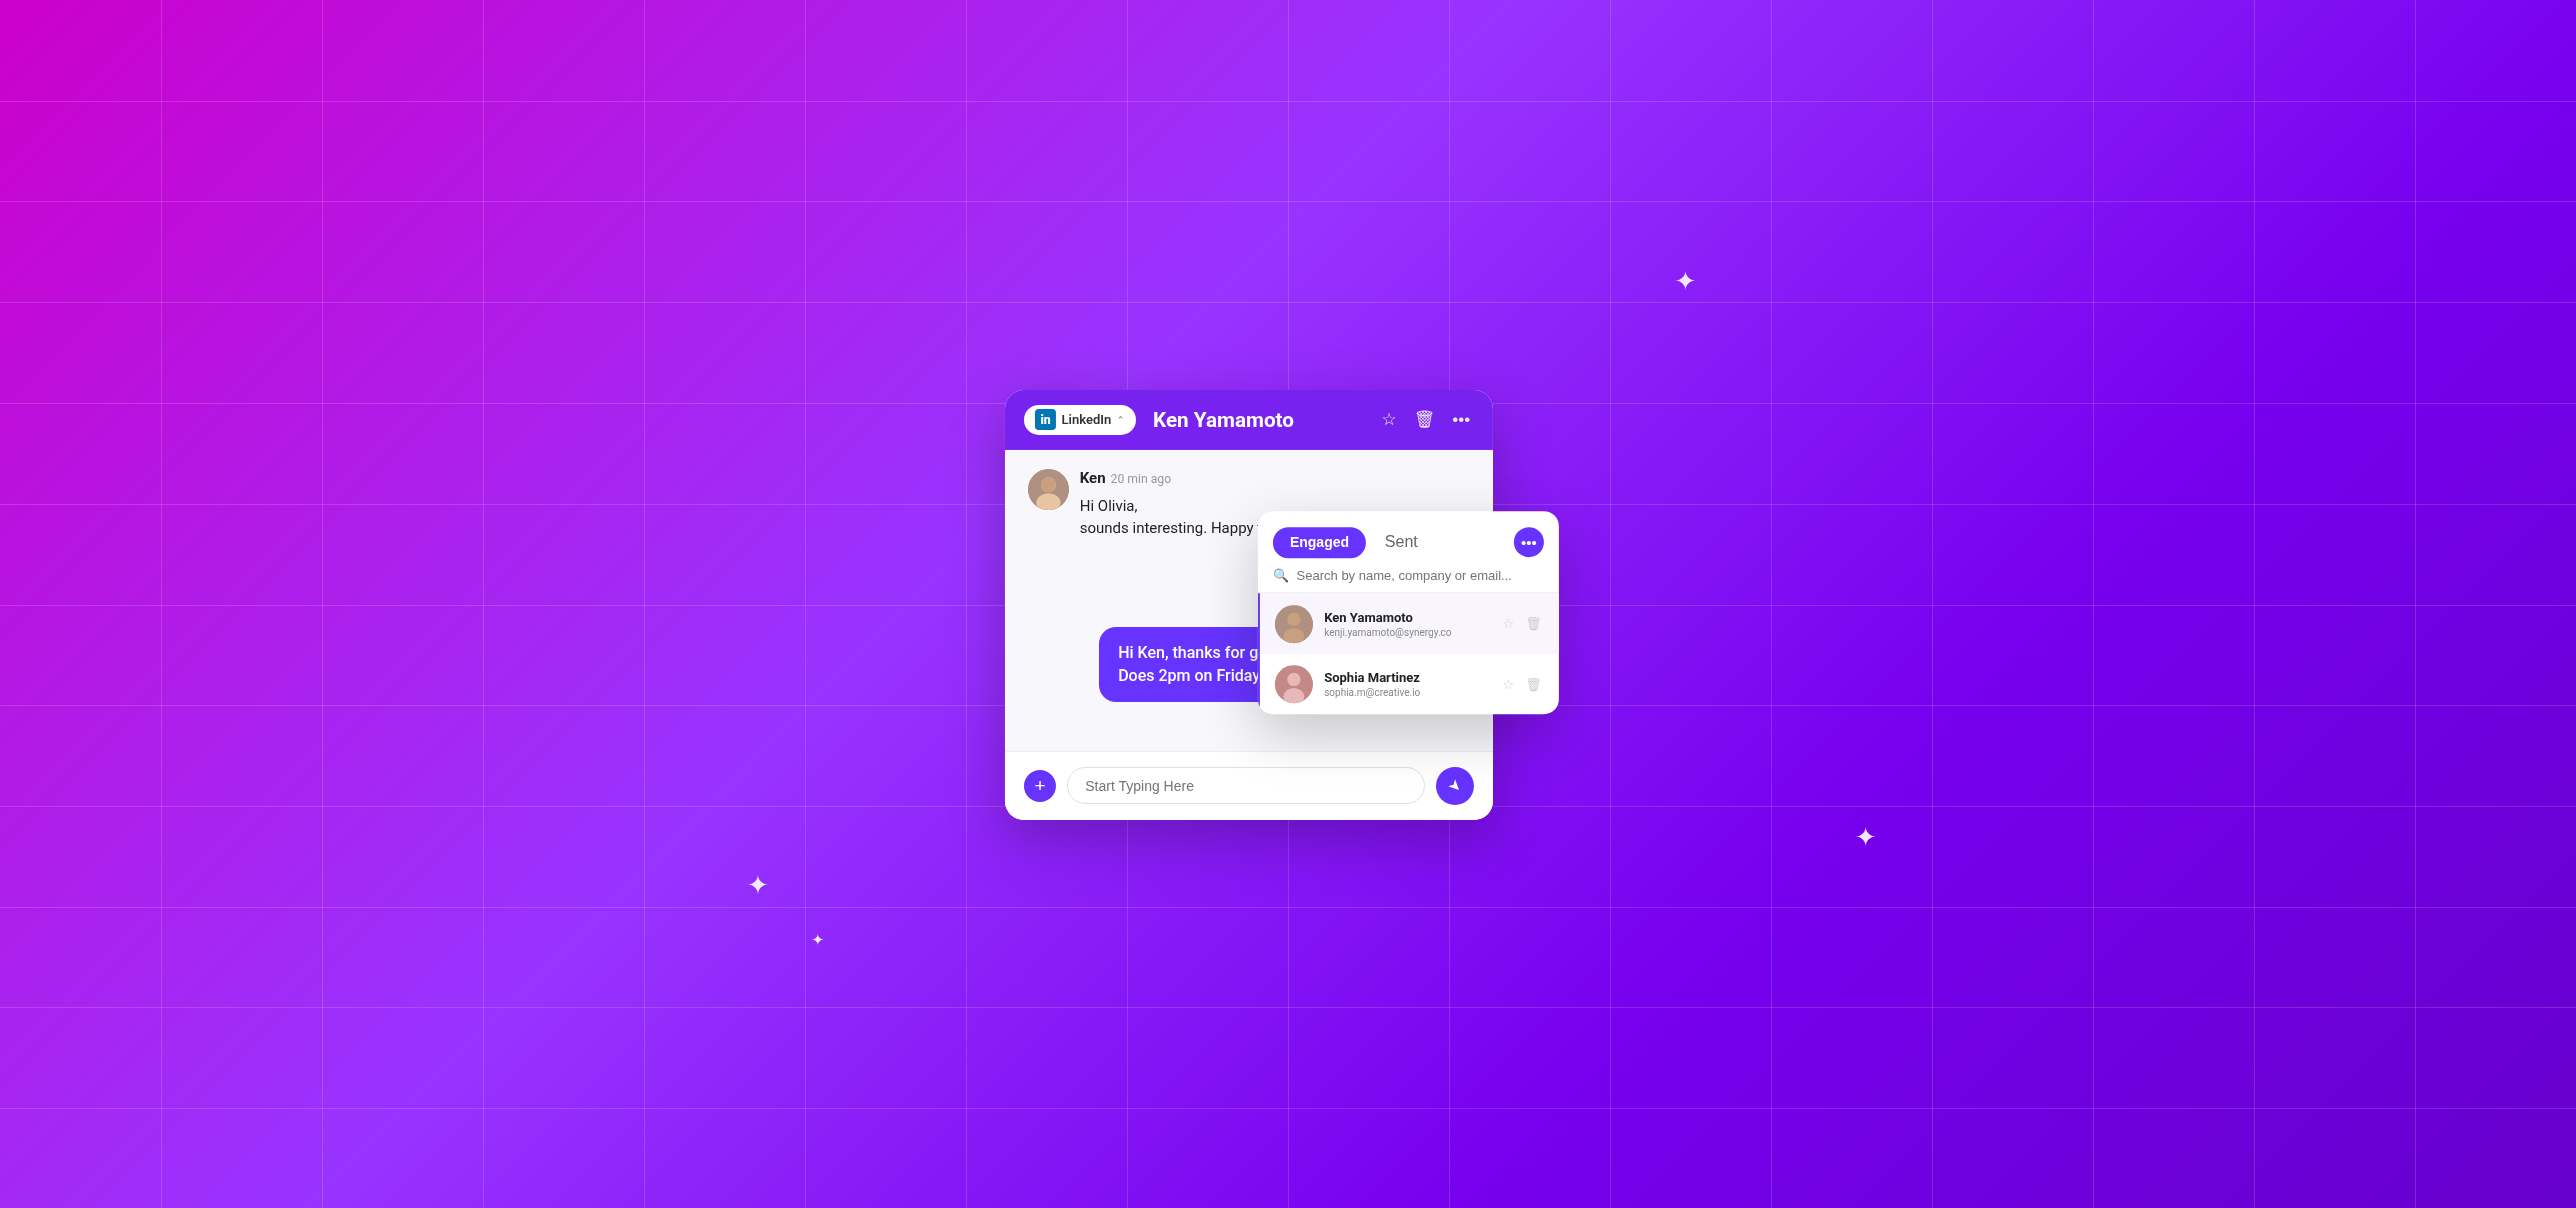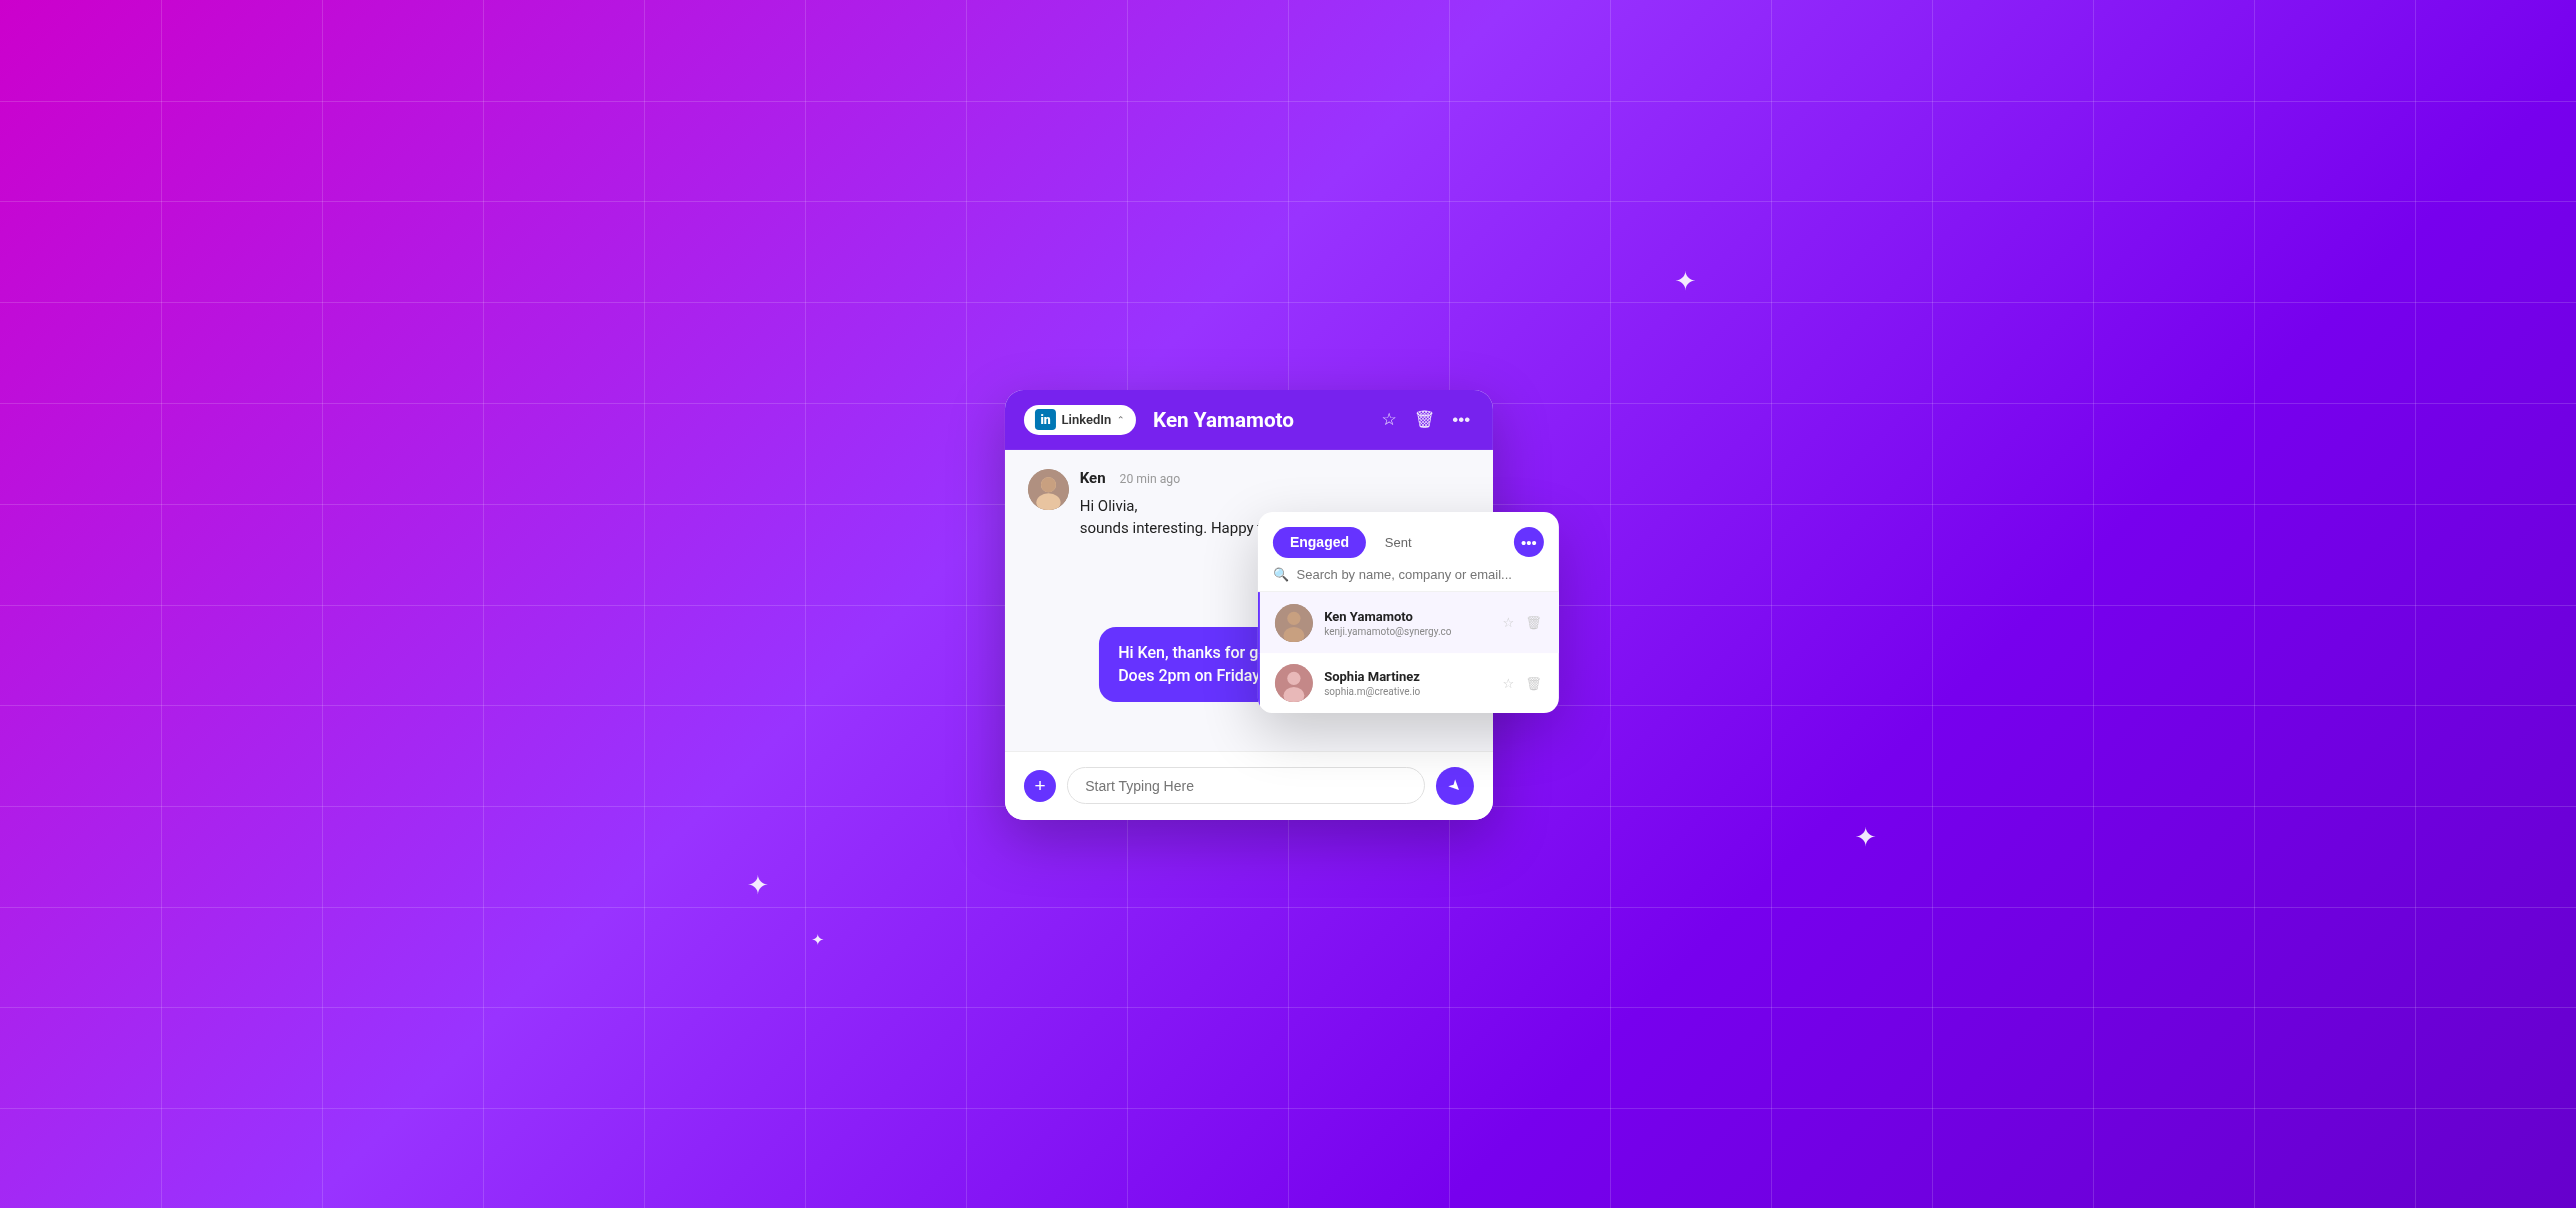--- a/index.html
+++ b/index.html
@@ -147,21 +147,21 @@
       flex-shrink: 0;
       display: flex;
       align-items: center;
       justify-content: center;
       font-size: 17px;
     }
 
     .message-meta {
       display: flex;
       align-items: baseline;
-      gap: 14px;
+      gap: 5px;
       margin-bottom: 8px;
     }
 
     .message-sender {
       font-weight: 700;
       font-size: 15px;
       color: #222;
     }
 
     .message-time {
@@ -314,21 +314,21 @@
       padding: 7.5px 17px;
       font-size: 14px;
       font-weight: 600;
       cursor: pointer;
     }
 
     .tab-sent {
       background: none;
       border: none;
       color: #666;
-      font-size: 13px;
+      font-size: 16px;
       font-weight: 500;
       cursor: pointer;
       padding: 7.5px 11.3px;
     }
 
     .contacts-more-btn {
       margin-left: auto;
       width: 30px;
       height: 30px;
       background: #6633ff;

